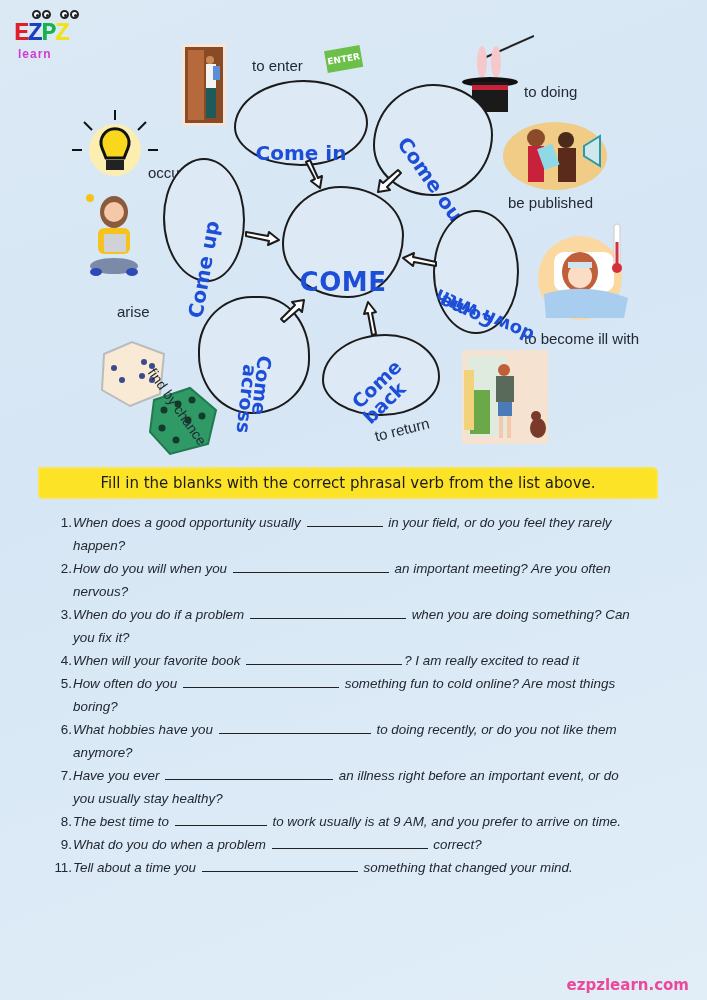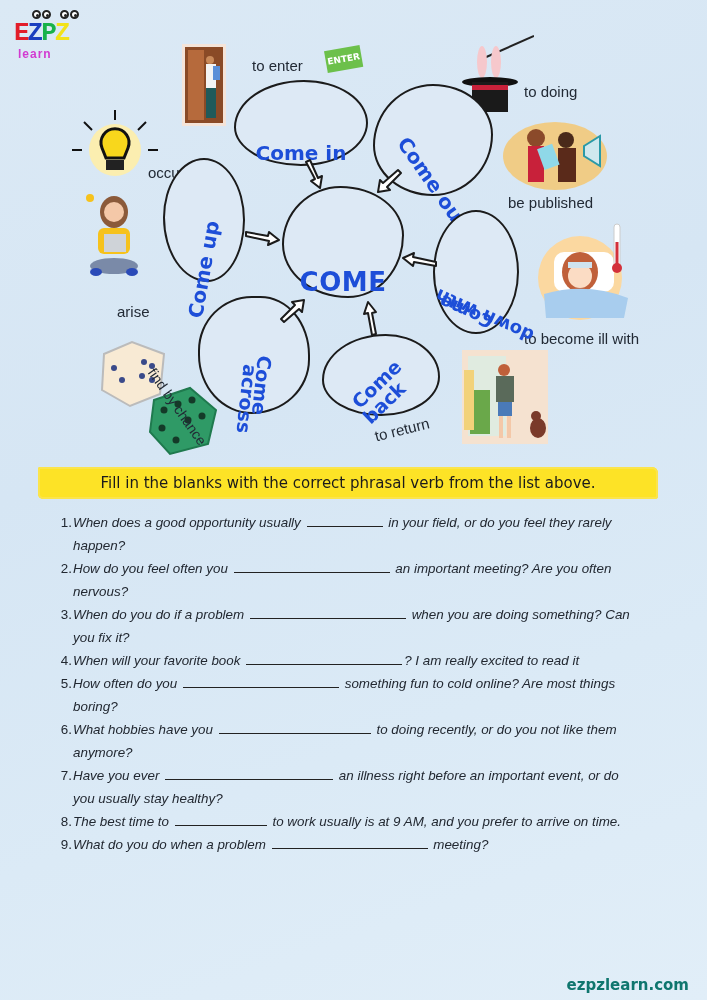--- a/index.html
+++ b/index.html
@@ -64,21 +64,21 @@
     box-shadow: 0 0 0 2px #fbe44c inset;
   }
 
   
   .questions { position: absolute; left: 52px; top: 511px; width: 620px; }
   .q { display: flex; font-size: 13.4px; line-height: 23px; color: #222831; }
   .q .num { width: 20px; text-align: right; flex: none; margin-right: 1px; }
   .q .txt { flex: 1; padding-right: 4px; font-style: italic; }
   .blank { display: inline-block; border-bottom: 1px solid #222; height: 12px; vertical-align: baseline; margin: 0 2px; }
 
-  .footer { position: absolute; right: 18px; top: 976px; font-size: 15px; font-weight: bold; color: #0f766e; font-family: "DejaVu Sans", sans-serif; }
+  .footer { position: absolute; right: 18px; top: 976px; font-size: 15px; font-weight: bold; color: #ec4899; font-family: "DejaVu Sans", sans-serif; }
 </style>
 </head>
 <body>
 
 <div class="abs logo">
   <div class="eyes">
     <span class="eye" style="left:20px"></span>
       <span class="eye" style="left:30px"></span>
     <span class="eye" style="left:48px"></span>
       <span class="eye" style="left:58px"></span>
@@ -259,21 +259,21 @@
   <span>Fill in the blanks with the correct phrasal verb from the list above.</span>
 </div>
 
 <div class="questions" id="qlist">
     <div class="q">
       <span class="num">1.</span>
       <span class="txt"><span>When does a good opportunity usually</span> <span class="blank" style="width: 76px;"></span> <span>in your field, or do you feel they rarely</span><br><span>happen?</span></span>
     </div>
     <div class="q">
       <span class="num">2.</span>
-      <span class="txt"><span>How do you feel often you</span> <span class="blank" style="width: 156px;"></span> <span>an important meeting? Are you often</span><br><span>nervous?</span></span>
+      <span class="txt"><span>How do you will when you</span> <span class="blank" style="width: 156px;"></span> <span>an important meeting? Are you often</span><br><span>nervous?</span></span>
     </div>
     <div class="q">
       <span class="num">3.</span>
       <span class="txt"><span>When do you do if a problem</span> <span class="blank" style="width: 156px;"></span> <span>when you are doing something? Can</span><br><span>you fix it?</span></span>
     </div>
     <div class="q">
       <span class="num">4.</span>
       <span class="txt"><span>When will your favorite book</span> <span class="blank" style="width: 156px;"></span><span>? I am really excited to read it</span></span>
     </div>
     <div class="q">
@@ -287,17 +287,21 @@
     <div class="q">
       <span class="num">7.</span>
       <span class="txt"><span>Have you ever</span> <span class="blank" style="width: 168px;"></span> <span>an illness right before an important event, or do</span><br><span>you usually stay healthy?</span></span>
     </div>
     <div class="q">
       <span class="num">8.</span>
       <span class="txt"><span>The best time to</span> <span class="blank" style="width: 92px;"></span> <span>to work usually is at 9 AM, and you prefer to arrive on time.</span></span>
     </div>
     <div class="q">
       <span class="num">9.</span>
-      <span class="txt"><span>What do you do when a problem</span> <span class="blank" style="width: 156px;"></span> <span>meeting?</span></span>
+      <span class="txt"><span>What do you do when a problem</span> <span class="blank" style="width: 156px;"></span> <span>correct?</span></span>
+    </div>
+    <div class="q">
+      <span class="num">11.</span>
+      <span class="txt"><span>Tell about a time you</span> <span class="blank" style="width: 156px;"></span> <span>something that changed your mind.</span></span>
     </div>
   </div>
 
 <div class="footer">ezpzlearn.com</div>
 
 </body></html>

